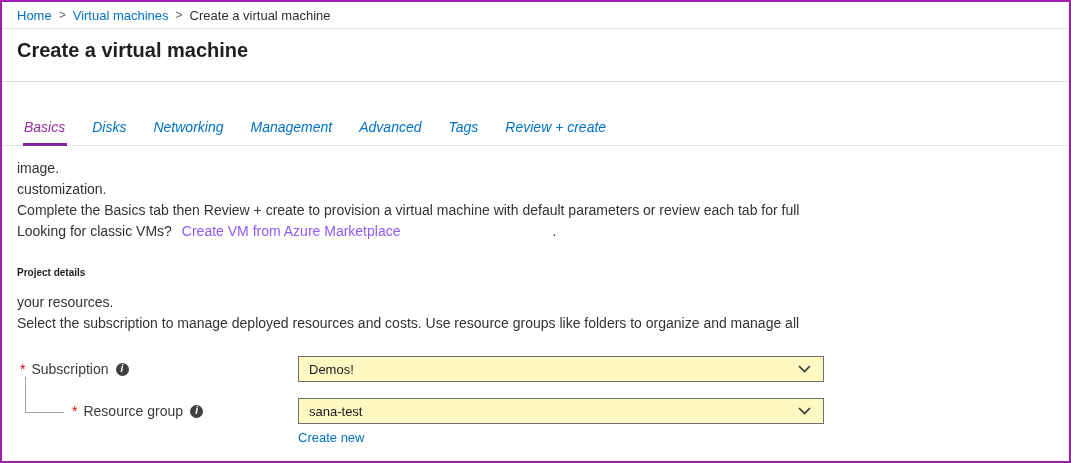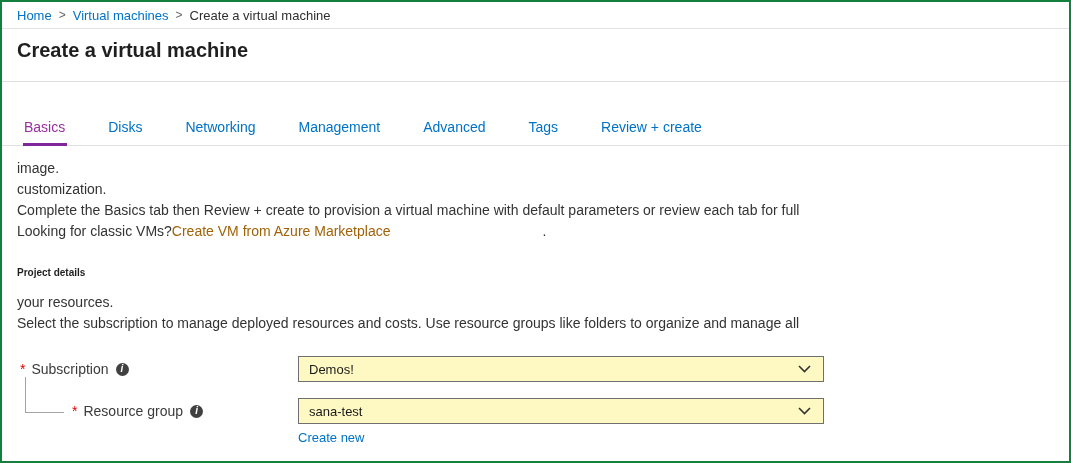--- a/index.html
+++ b/index.html
@@ -1,21 +1,21 @@
 <!DOCTYPE html>
 <html><head>
 <meta charset="utf-8">
 <style>
   * { box-sizing: border-box; }
   html, body { margin: 0; padding: 0; background: #fff; }
   body { font-family: "Liberation Sans", "DejaVu Sans", sans-serif; }
 
   .window {
     width: 1071px; height: 463px;
-    border: 2px solid #15803d;
+    border: 2px solid #a21caf;
     background: #fff;
     position: relative;
     overflow: hidden;
   }
 
   
   .breadcrumb-bar {
     height: 27px;
     display: flex; align-items: center;
     padding-left: 15px;
@@ -37,43 +37,44 @@
   }
   .header-divider {
     margin-top: 19px;
     border: none; border-top: 1px solid #dedede;
     height: 0;
   }
 
   
   .tabs-bar {
     display: flex;
-    gap: 43px;
+    gap: 27px;
     padding: 29px 16px 10px 22px;
     border-bottom: 1px solid #e1e1e1;
     font-size: 14px;
+    font-style: italic;
   }
   .tab { color: #0072c6; cursor: pointer; position: relative; white-space: nowrap; }
   .tab.active { color: #98309f; }
   .tab.active::after {
     content: "";
     position: absolute; left: -1px; right: -2px; bottom: -11px;
     height: 3px; background: #80269b;
   }
 
   
   .intro {
     margin: 12px 0 0 15px;
     font-size: 14px;
     line-height: 21px;
     color: #333;
   }
   .intro .line { white-space: nowrap; }
   .classic-line { display: flex; align-items: baseline; }
-  .classic-link { color: #a16207; margin-left: 0; cursor: pointer; text-decoration: none; }
+  .classic-link { color: #8b5cf6; margin-left: 10px; cursor: pointer; text-decoration: none; }
   .trailing-period { margin-left: 152px; color: #333; }
 
   
   .section-heading {
     margin: 25px 0 0 15px;
     font-size: 10px;
     font-weight: 700;
     color: #1f1f1f;
   }
   .section-desc {

